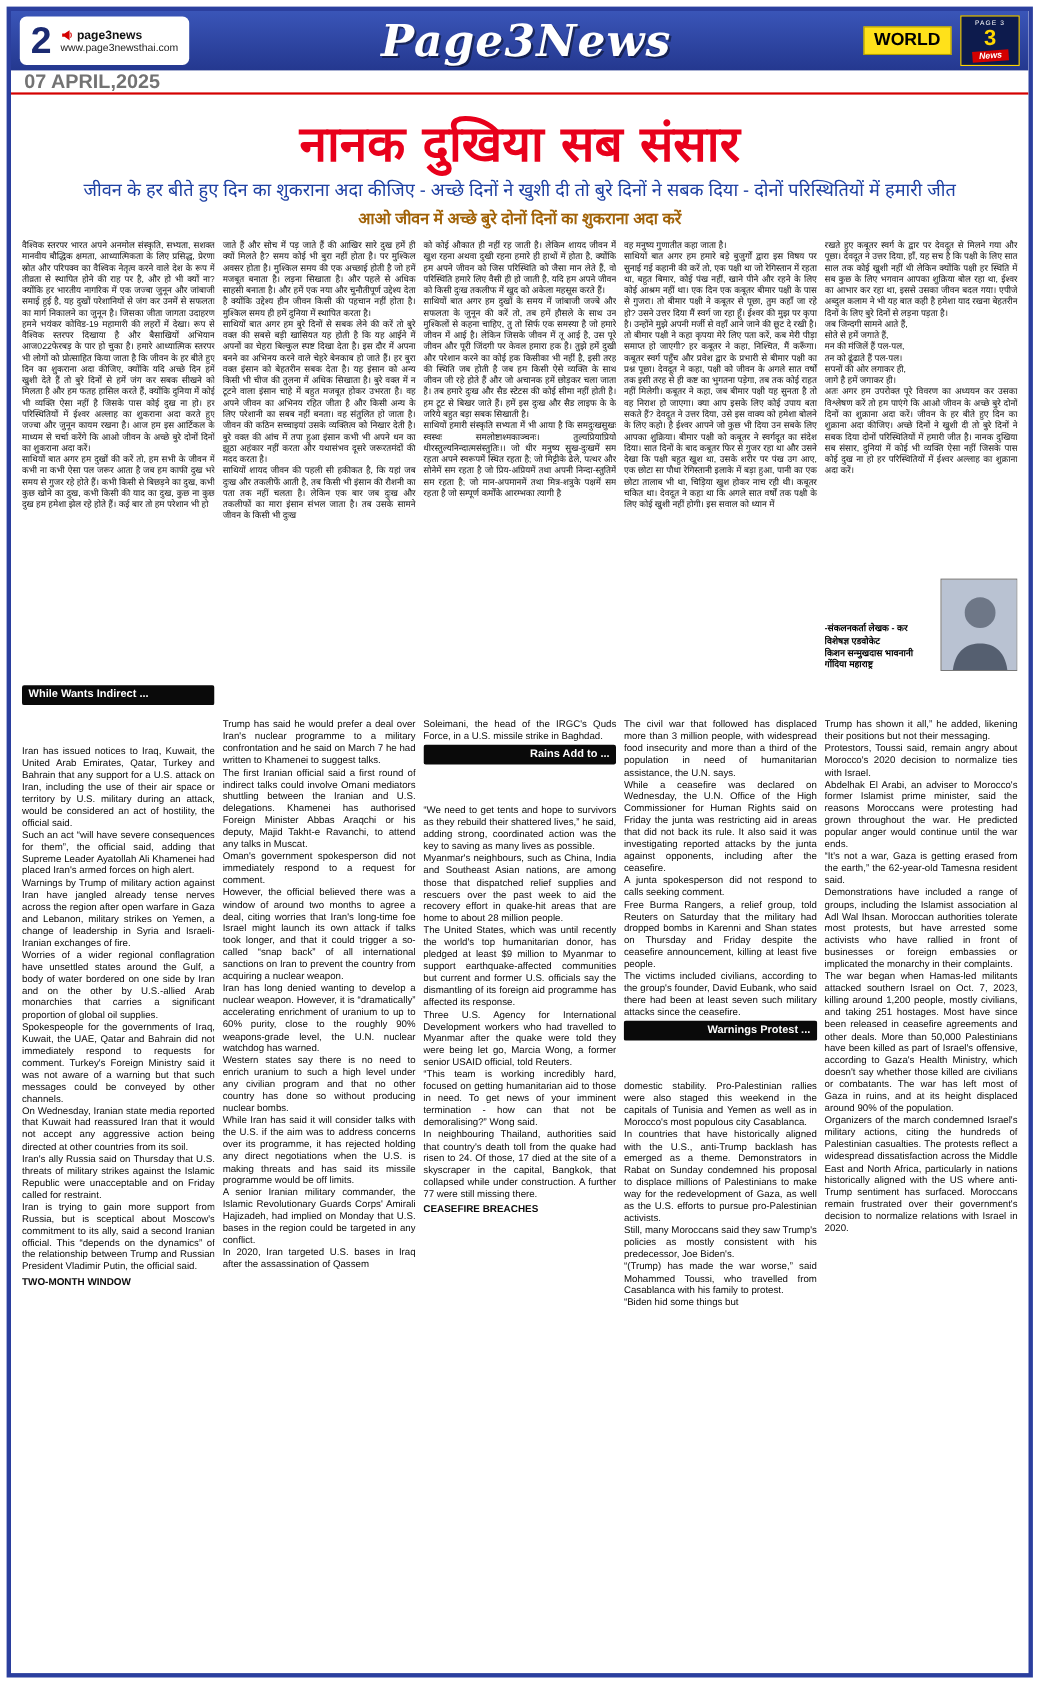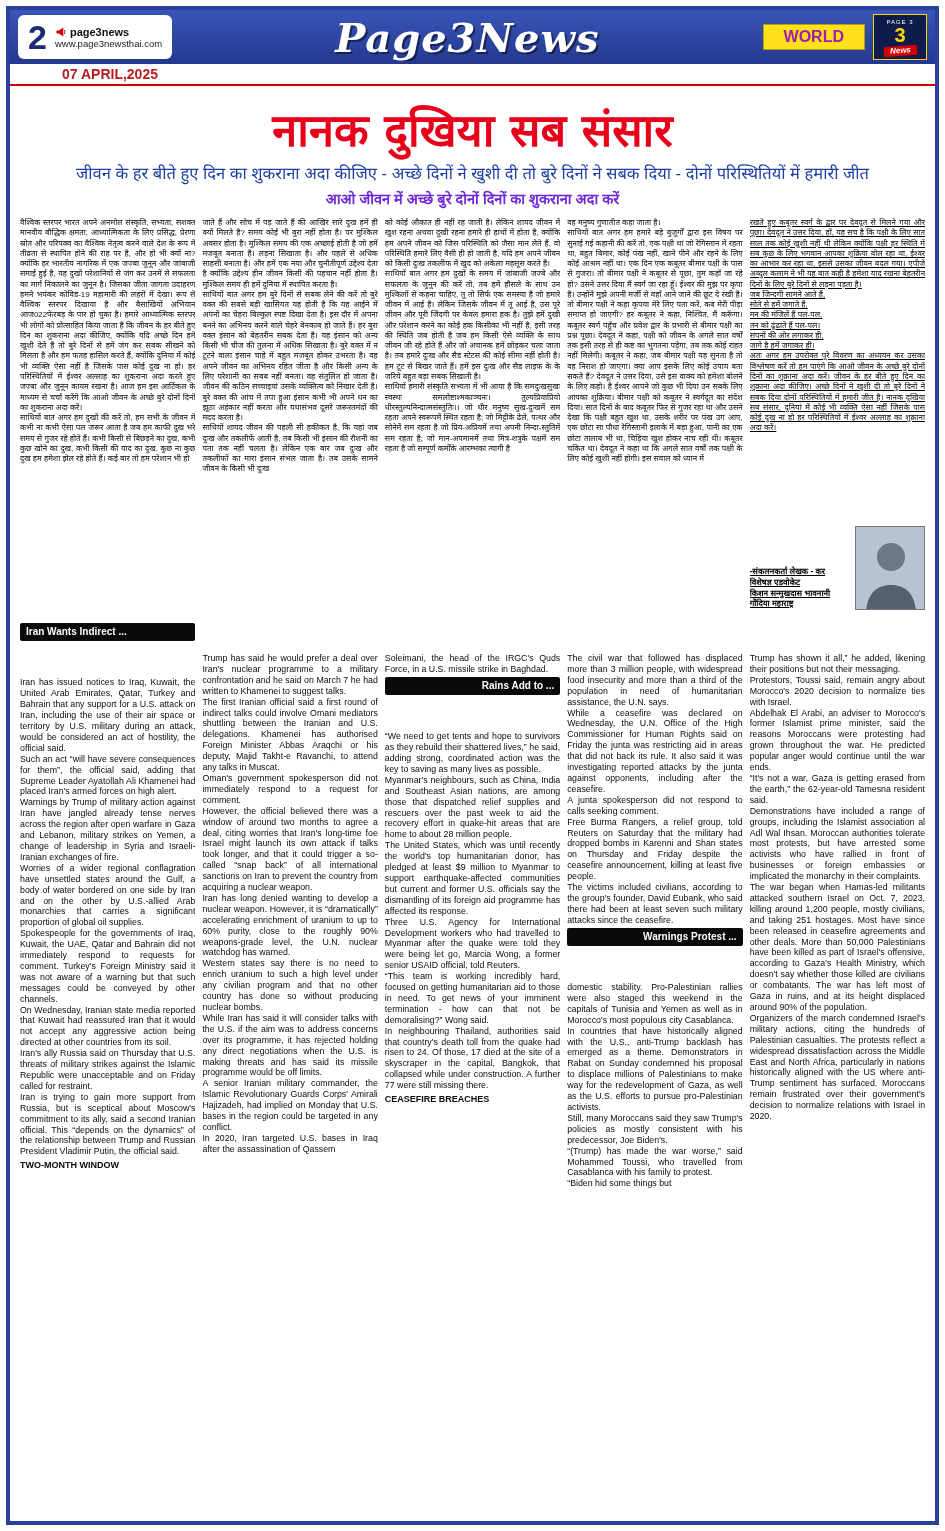--- a/index.html
+++ b/index.html
@@ -10,39 +10,39 @@
   
   .band { height:54px; background:linear-gradient(180deg,#3a55b8 0%,#24388f 100%); display:flex; align-items:center; padding:0 8px; gap:10px; flex:none; }
   .idbox { background:#fff; border-radius:6px; height:44px; display:flex; align-items:center; padding:2px 10px; gap:8px; flex:none; }
   .pn { font-size:34px; font-weight:bold; color:#1b2a72; line-height:1; }
   .brandcol { display:flex; flex-direction:column; justify-content:center; }
   .brandrow { display:flex; align-items:center; gap:3px; font-weight:bold; font-size:11px; color:#111; }
   .megaicon { width:12px; height:12px; display:inline-block; }
   .url { font-size:9.5px; color:#222; }
   .masthead { flex:1; text-align:center; font-family:"DejaVu Serif", serif; font-style:italic; font-weight:bold; font-size:40px; color:#fff; text-shadow:2px 2px 0 rgba(0,0,0,.45); letter-spacing:1px; white-space:nowrap; overflow:hidden; }
   .rightgrp { display:flex; align-items:center; gap:8px; flex:none; }
-  .worldbox { background:#ffe11a; color:#a21caf; font-weight:bold; font-size:16px; padding:3px 20px; border:1px solid #b5a000; }
+  .worldbox { background:#ffe11a; color:#000000; font-weight:bold; font-size:16px; padding:3px 9px; border:1px solid #b5a000; }
   .p3logo { width:54px; height:46px; background:#0d1b4d; border:1px solid #ffd700; display:flex; flex-direction:column; align-items:center; justify-content:center; }
   .p3lbl { font-size:6px; color:#fff; letter-spacing:1px; line-height:1; }
   .p3num { font-size:20px; color:#ffd700; font-weight:bold; line-height:1; }
   .p3news { background:#d40000; color:#fff; font-size:8px; font-style:italic; font-weight:bold; padding:0 6px; transform:rotate(-4deg); margin-top:1px; line-height:1.2; }
 
   
   .datebar { height:22px; display:flex; align-items:center; padding:0 12px; border-bottom:2px solid #d40000; flex:none; }
-  .date { font-weight:bold; font-size:14px; color:#b91c1c;margin-left:40px; }
+  .date { font-weight:bold; font-size:18px; color:#737373; }
 
   
   .headline { color:#e8001b; text-align:center; font-size:45px; font-weight:bold; line-height:56px; height:58px; flex:none; font-family:"DejaVu Sans", sans-serif; overflow:hidden;margin-top:17px; }
   .deck1 { color:#1d3fa3; text-align:center; font-weight:normal; font-size:16.5px; line-height:21px; padding:2px 14px; flex:none; }
-  .deck2 { color:#6d28d9; text-align:center; font-weight:bold; font-size:14.5px; padding:2px 0 4px; flex:none; }
+  .deck2 { color:#a16207; text-align:center; font-weight:bold; font-size:14.5px; padding:2px 0 4px; flex:none; }
 
   
   .hindi { display:flex; gap:7px; padding:6px 10px 4px; height:402px; overflow:hidden; flex:none; }
   .hcol { flex:1; font-size:7.9px; line-height:1.3; text-align:justify; color:#111; white-space:pre-line; overflow:hidden; }
-  .hcol5 { flex:1; display:flex; flex-direction:column; overflow:hidden;text-decoration:underline; }
+  .hcol5 { flex:1; display:flex; flex-direction:column; overflow:hidden; }
   .hcol5 .txt { flex:1; overflow:hidden; white-space:pre-line; text-align:justify; font-size:7.9px; line-height:1.3; color:#111; }
   .bylinebox { display:flex; align-items:flex-end; gap:16px; margin-top:3px; flex:none; }
   .byline { flex:1; font-size:8.2px; font-weight:bold; white-space:pre-line; line-height:1.3; color:#000; }
   .photo { width:70px; height:84px; background:linear-gradient(180deg,#cdd4e0,#9aa4b5); border:1px solid #777; overflow:hidden; flex:none; }
 
   
   .contd { height:22px; background:#000; color:#fff; display:flex; align-items:center; justify-content:center; font-weight:bold; font-size:11.5px; flex:none; }
 
   
   .eng { display:flex; gap:7px; padding:7px 10px; flex:1; overflow:hidden; }
@@ -125,21 +125,21 @@
           </svg>
         </div>
       </div>
     </div>
   </div>
 
 
   <div class="eng">
 
     <div class="ecol">
-      <div class="ehead">Iran Wants Indirect  ...</div>
+      <div class="ehead">While Wants Indirect  ...</div>
       <div class="etext">Iran has issued notices to Iraq, Kuwait, the United Arab Emirates, Qatar, Turkey and Bahrain that any support for a U.S. attack on Iran, including the use of their air space or territory by U.S. military during an attack, would be considered an act of hostility, the official said.
 Such an act “will have severe consequences for them”, the official said, adding that Supreme Leader Ayatollah Ali Khamenei had placed Iran's armed forces on high alert.
 Warnings by Trump of military action against Iran have jangled already tense nerves across the region after open warfare in Gaza and Lebanon, military strikes on Yemen, a change of leadership in Syria and Israeli-Iranian exchanges of fire.
 Worries of a wider regional conflagration have unsettled states around the Gulf, a body of water bordered on one side by Iran and on the other by U.S.-allied Arab monarchies that carries a significant proportion of global oil supplies.
 Spokespeople for the governments of Iraq, Kuwait, the UAE, Qatar and Bahrain did not immediately respond to requests for comment. Turkey's Foreign Ministry said it was not aware of a warning but that such messages could be conveyed by other channels.
 On Wednesday, Iranian state media reported that Kuwait had reassured Iran that it would not accept any aggressive action being directed at other countries from its soil.
 Iran's ally Russia said on Thursday that U.S. threats of military strikes against the Islamic Republic were unacceptable and on Friday called for restraint.
 Iran is trying to gain more support from Russia, but is sceptical about Moscow's commitment to its ally, said a second Iranian official. This “depends on the dynamics” of the relationship between Trump and Russian President Vladimir Putin, the official said.</div>
       <div class="esub">TWO-MONTH WINDOW</div>
     </div>

